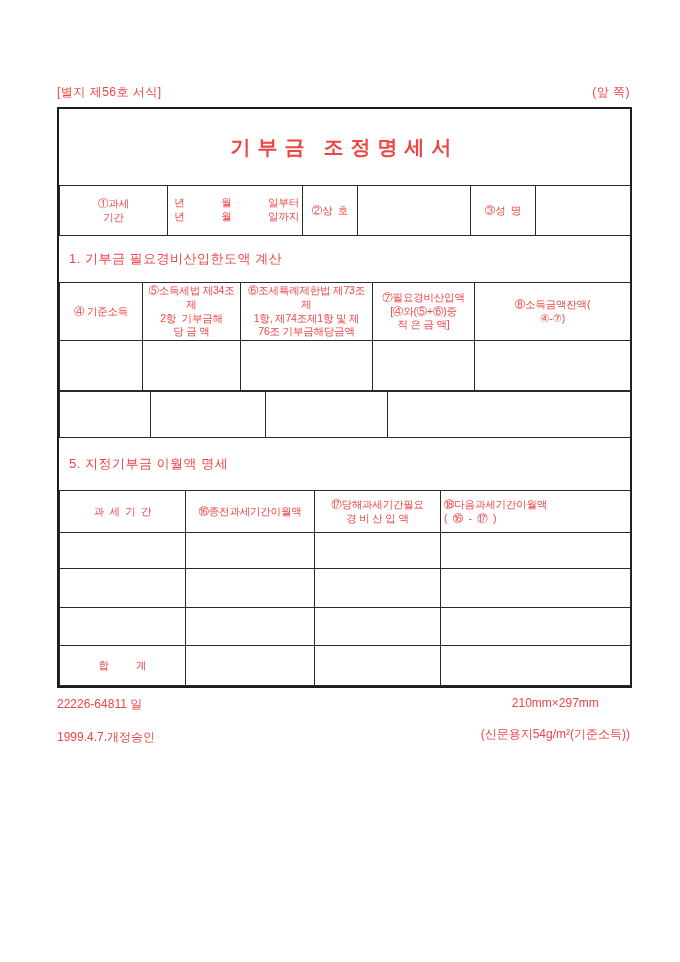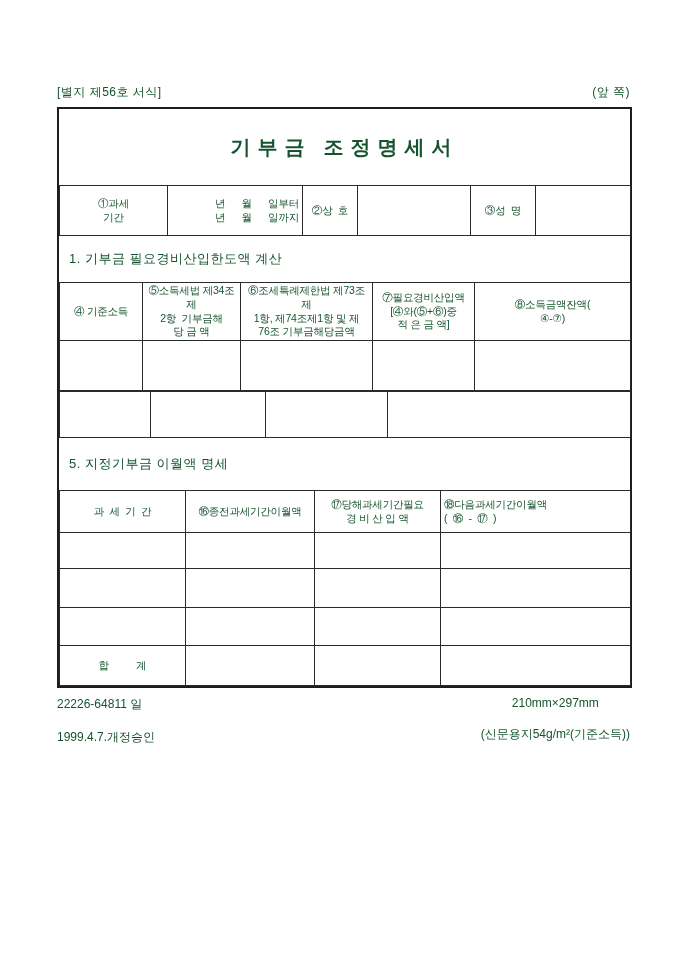--- a/index.html
+++ b/index.html
@@ -1,20 +1,20 @@
 <!DOCTYPE html>
 <html><head>
 <meta charset="utf-8">
 <style>
   html,body{margin:0;padding:0;background:#ffffff;}
   .page{
     position:relative;
     width:680px;height:962px;
     background:#ffffff;
-    color:#14532d;
+    color:#ef4444;
     font-family:"Liberation Sans", sans-serif;
     overflow:hidden;
   }
   .meta-row{
     display:flex;justify-content:space-between;
     margin:84px 50px 6px 57px;
     font-size:12px;
     letter-spacing:0.5px;
   }
   .form-box{
@@ -50,21 +50,21 @@
     display:flex;align-items:center;
     padding-left:10px;
     font-size:13px;
     letter-spacing:0.5px;
   }
   .section-label.s2{height:52px;}
   .c{text-align:center;}
   .l{text-align:left;}
   .r{text-align:right;}
   .lbl{font-size:12px;}
-  .val{font-size:12px;padding-right:6px;}
+  .val{font-size:12px;padding-right:6px;font-family:Liberation Mono, monospace;}
   tr.h-info{height:50px;}
   tr.h-t1a-head{height:58px;}
   tr.h-t1a-data{height:50px;}
   tr.h-t1b-head{height:58px;}
   tr.h-t1b-data{height:46px;}
   tr.h-t1c-head{height:45px;}
   tr.h-t1c-data{height:54px;}
   tr.h-t2-head{height:42px;}
   tr.h-t2-d1{height:36px;}
   tr.h-t2-d2{height:39px;}

